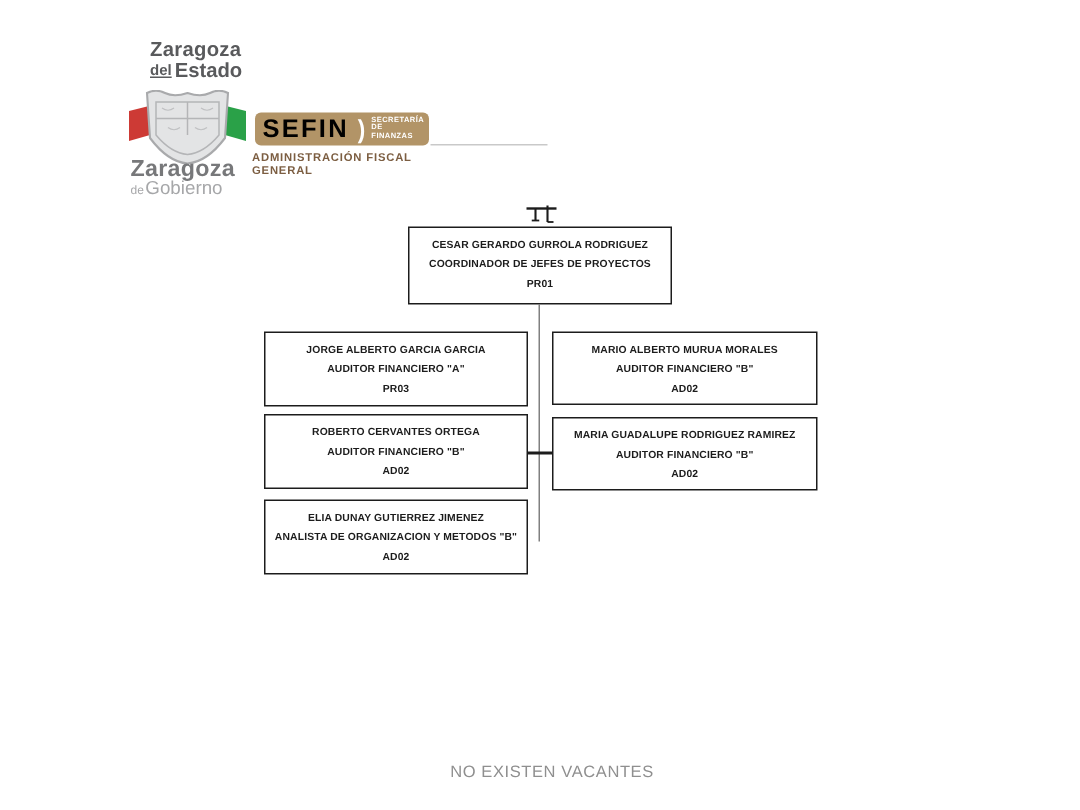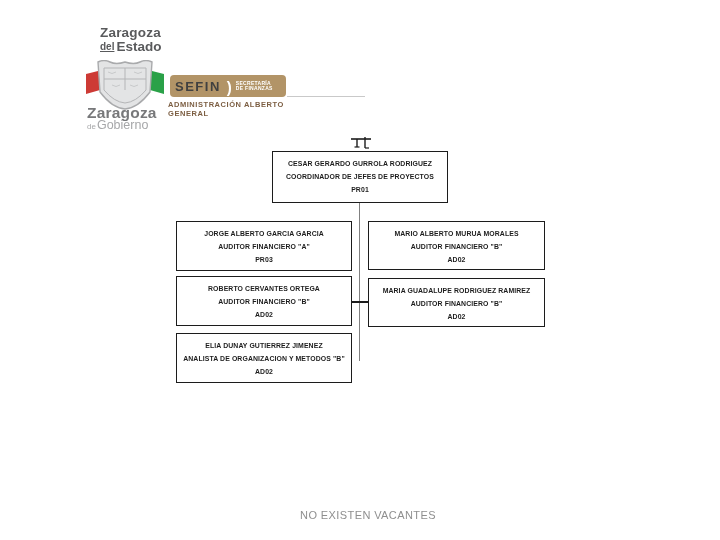--- a/index.html
+++ b/index.html
@@ -15,21 +15,21 @@
   .coat{position:absolute;left:86px;top:60px;}
   .coahuila{position:absolute;left:87px;top:106px;color:#77787a;line-height:13px;}
   .coahuila .c1{font-size:15.5px;font-weight:bold;letter-spacing:0.2px;}
   .coahuila .c2{font-size:12.5px;color:#a6a7a9;}
   .coahuila .de{font-size:8px;margin-right:1px;}
   .sefin-banner{
     position:absolute;left:170px;top:75px;width:116px;height:22px;
     background:#b29467;border-radius:4px;display:flex;align-items:center;
     padding:0 5px;box-sizing:border-box;
   }
-  .sefin-word{color:#404040;font-weight:bold;font-size:13px;letter-spacing:1.5px;}
+  .sefin-word{color:#000000;font-weight:bold;font-size:17px;letter-spacing:1.5px;}
   .sefin-chev{color:#ffffff;font-weight:bold;font-size:15px;margin:0 4px 0 6px;transform:scaleY(1.15);}
   .sefin-sub{display:flex;flex-direction:column;justify-content:center;line-height:5.5px;}
   .sefin-sub span{color:#ffffff;font-size:5px;font-weight:bold;letter-spacing:0.3px;}
   .afg{
     position:absolute;left:168px;top:100px;width:130px;
     color:#7c5e42;font-size:7.5px;font-weight:bold;letter-spacing:0.55px;
   }
   .hdr-rule{position:absolute;left:287px;top:96px;width:78px;height:1px;background:#c9c9c9;}
 
   
@@ -80,21 +80,21 @@
 
 <div class="sefin-banner">
   <span class="sefin-word">SEFIN</span>
   <span class="sefin-chev">)</span>
   <span class="sefin-sub">
     <span>SECRETARÍA</span>
     <span>DE FINANZAS</span>
   </span>
 </div>
 
-<div class="afg">ADMINISTRACIÓN ALBERTO GENERAL</div>
+<div class="afg">ADMINISTRACIÓN FISCAL GENERAL</div>
 <div class="hdr-rule"></div>
 
 <div class="stub">
   <svg width="22" height="14" viewBox="0 0 22 14">
     <line x1="1" y1="3" x2="21" y2="3" stroke="#1c1c1c" stroke-width="1.6"></line>
     <line x1="7" y1="3" x2="7" y2="11" stroke="#1c1c1c" stroke-width="1.4"></line>
     <line x1="4.5" y1="11" x2="9.5" y2="11" stroke="#1c1c1c" stroke-width="1.2"></line>
     <line x1="15" y1="1" x2="15" y2="12" stroke="#1c1c1c" stroke-width="1.4"></line>
     <line x1="15" y1="12" x2="19" y2="12" stroke="#1c1c1c" stroke-width="1.2"></line>
   </svg>

